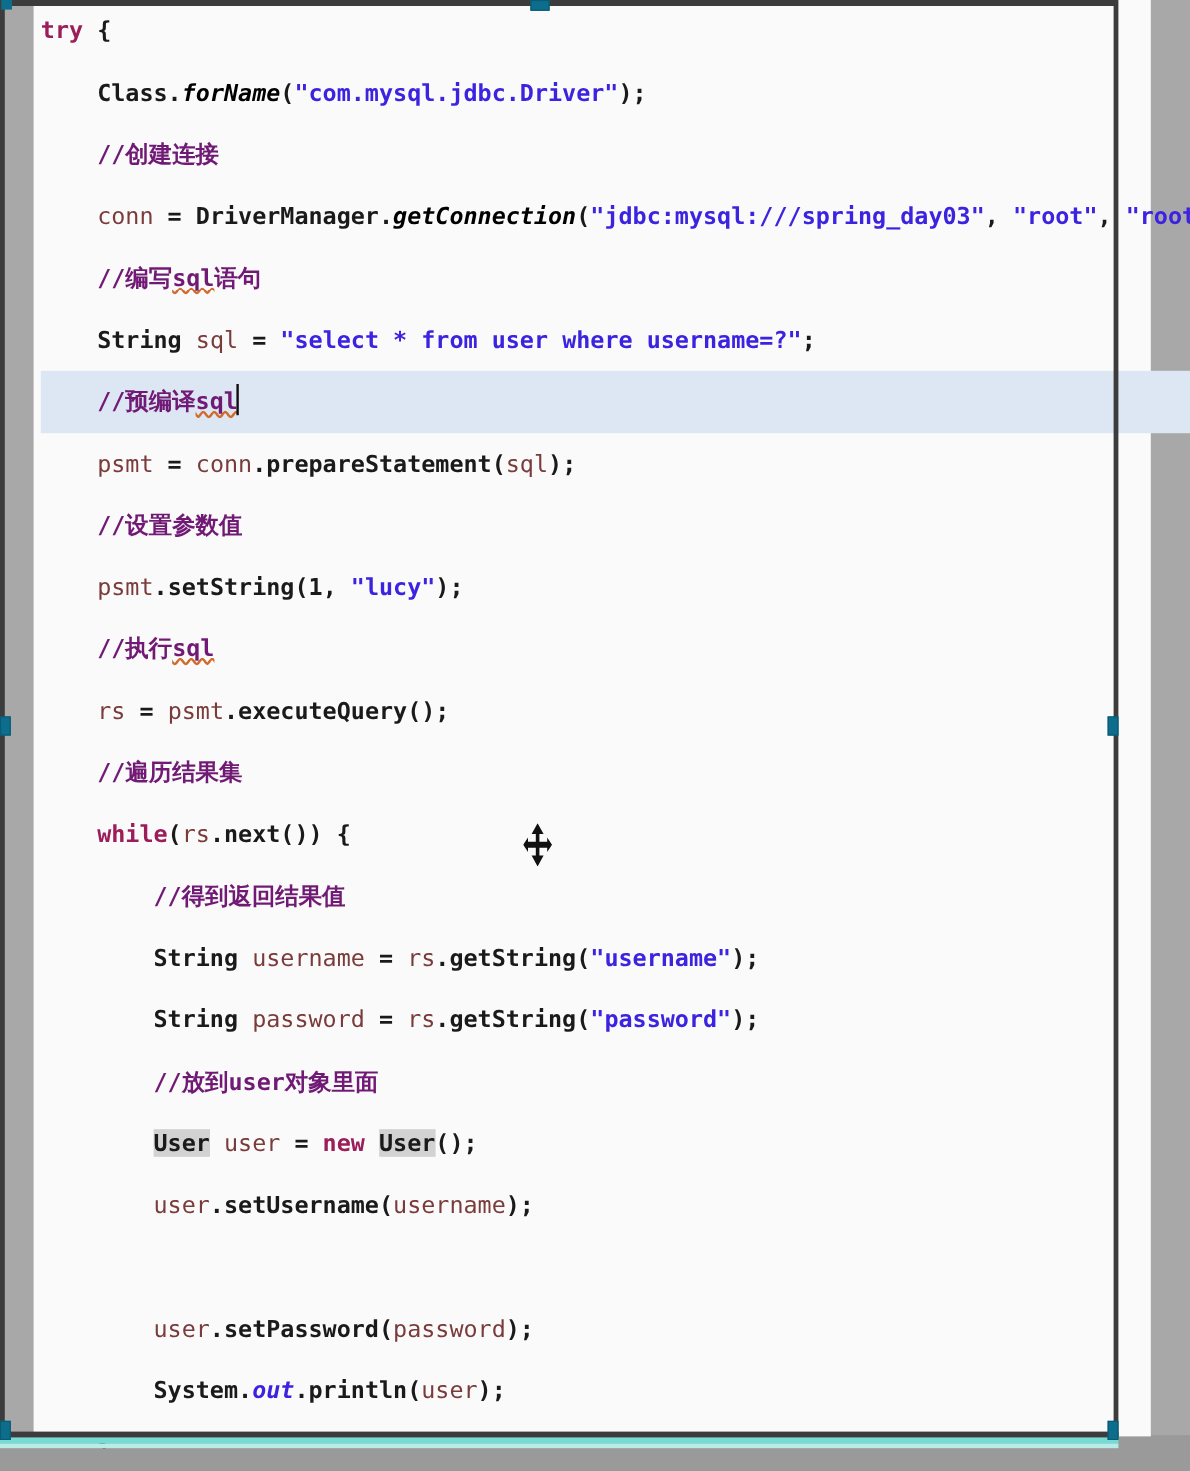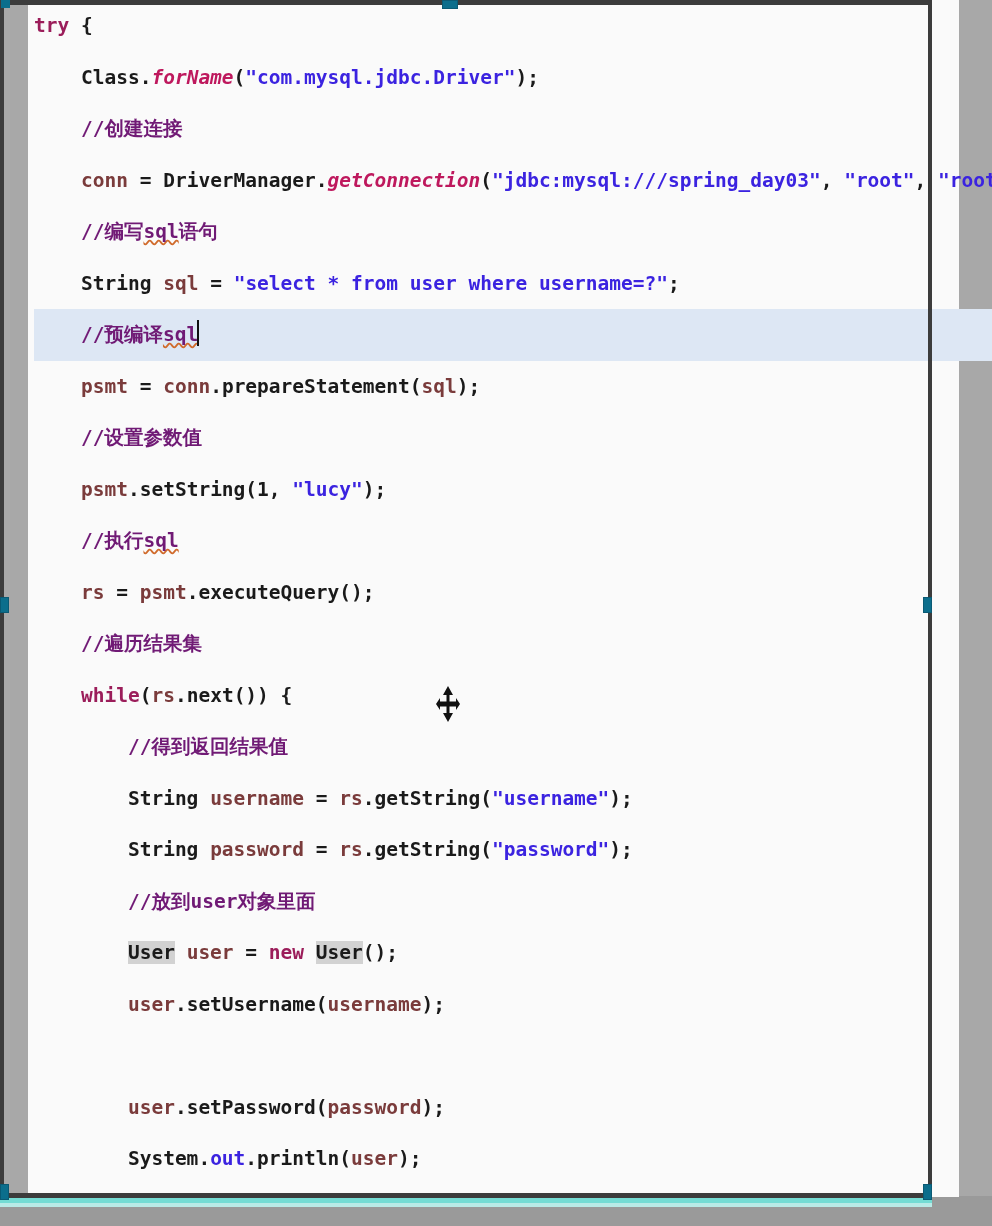--- a/index.html
+++ b/index.html
@@ -106,25 +106,25 @@
     height: 51.5px;
     white-space: pre;
   }
   .line.current {
     background: #dde7f4;
   }
 
   
   .kw      { color: #9b1d5a; font-weight: 700; }
   .plain   { color: #1a1a1a; font-weight: 700; }
-  .ident   { color: #7a3b3b; font-weight: 700; }
+  .ident   { color: #7a3b3b; font-weight: 400; }
   .str     { color: #3b23e0; font-weight: 700; }
   .cmt     { color: #701a75; font-weight: 700; }
-  .meth    { color: #be185d; font-style: italic; font-weight: 700; }
-  .field   { color: #3b23e0; font-weight: 700; }
+  .meth    { color: #000000; font-style: italic; font-weight: 700; }
+  .field   { color: #3b23e0; font-style: italic; font-weight: 700; }
   .hl      { background: #d2d2d2; }
   .num     { color: #1a1a1a; font-weight: 700; }
 
   .squiggle {
     text-decoration: underline wavy #d06b2c;
     text-decoration-skip-ink: none;
   }
 
   
   .caret {

